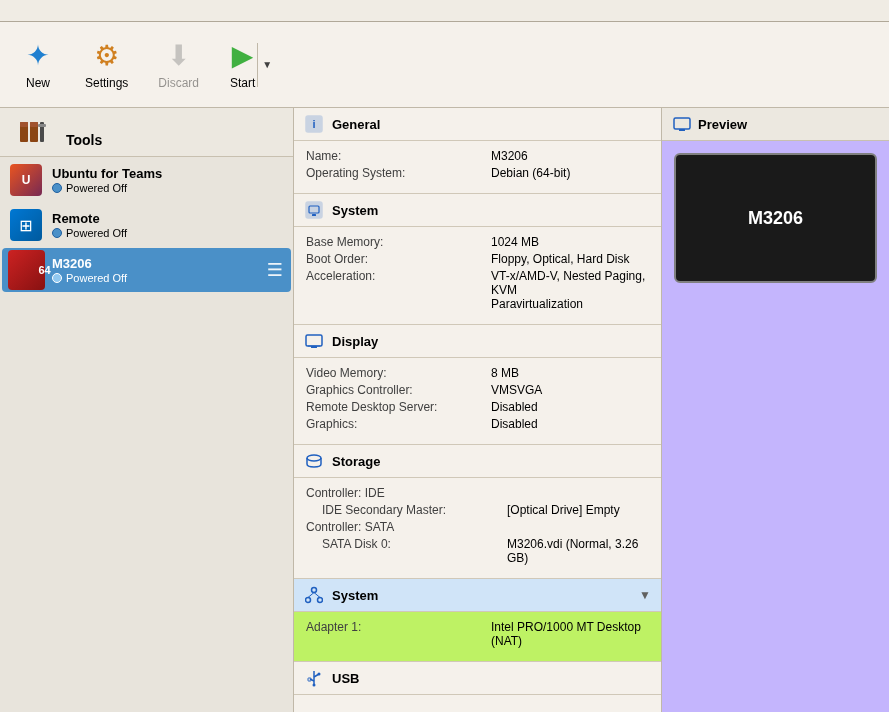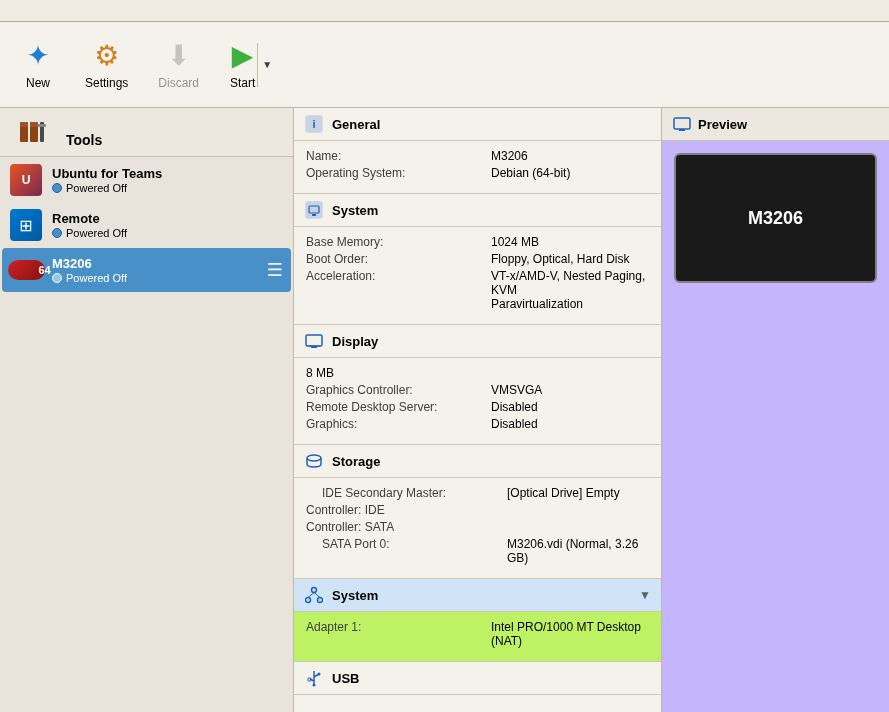--- a/index.html
+++ b/index.html
@@ -59,21 +59,21 @@
 
     
     #preview-panel { width: 228px; flex-shrink: 0; background: #c4b5fd; border-left: 1px solid #c0b8a8; }
     .preview-header { display: flex; align-items: center; padding: 6px 10px; border-bottom: 1px solid #c8c0b0; background: #ece8e0; }
     .preview-header .section-icon { margin-right: 6px; }
     .preview-header .section-title { font-weight: bold; }
     .preview-screen { margin: 12px; background: #1a1a1a; border-radius: 6px; height: 130px; display: flex; align-items: center; justify-content: center; border: 2px solid #808080; }
     .preview-vm-name { color: #fff; font-size: 18px; font-weight: bold; }
     .icon-ubuntu { background: linear-gradient(135deg, #E95420, #772953); border-radius: 4px; color: white; font-size: 12px; font-weight: bold; width: 32px; height: 32px; display: flex; align-items: center; justify-content: center; }
     .icon-windows { background: linear-gradient(135deg, #0078D4, #005a9e); border-radius: 4px; color: white; font-size: 16px; width: 32px; height: 32px; display: flex; align-items: center; justify-content: center; }
-    .icon-m3206 { background: linear-gradient(135deg, #cc2222, #881111); border-radius: 16px; color: white; font-size: 16px; width: 32px; height: 20px; display: flex; align-items: center; justify-content: center; padding-left: 37px; }
+    .icon-m3206 { background: linear-gradient(135deg, #cc2222, #881111); border-radius: 4px; color: white; font-size: 16px; width: 32px; height: 40px; display: flex; align-items: center; justify-content: center; padding-left: 37px; }
 
     
     .icon-new { color: #2080d0; font-size: 28px; }
     .icon-settings { color: #d08020; font-size: 28px; }
     .icon-discard { color: #808080; font-size: 28px; }
     .icon-start { color: #40b040; font-size: 28px; }
 
     
     .sec-icon-blue { color: #2060c0; }
 
@@ -232,20 +232,21 @@
             <svg width="18" height="18" viewBox="0 0 18 18">
                 <rect x="1" y="3" width="16" height="11" rx="1.5" fill="none" stroke="#2060c0" stroke-width="1.5"></rect>
                 <rect x="6" y="14" width="6" height="2" rx="0.5" fill="#2060c0"></rect>
                 <line x1="3" y1="14" x2="15" y2="14" stroke="#2060c0" stroke-width="1"></line>
               </svg>
           </div>
           <span class="section-title">Display</span>
         </div>
         <div class="section-content">
           <div class="info-row">
+            <span class="info-label">Video Memory:</span>
             <span class="info-value">8 MB</span>
           </div>
           <div class="info-row">
             <span class="info-label">Graphics Controller:</span>
             <span class="info-value">VMSVGA</span>
           </div>
           <div class="info-row">
             <span class="info-label">Remote Desktop Server:</span>
             <span class="info-value">Disabled</span>
           </div>
@@ -258,32 +259,32 @@
         <div class="section-header">
           <div class="section-icon">
             <svg width="18" height="18" viewBox="0 0 18 18">
                 <ellipse cx="9" cy="6" rx="7" ry="3" fill="none" stroke="#2060c0" stroke-width="1.5"></ellipse>
                 <path d="M2 6 v6 c0 1.7 3.1 3 7 3s7-1.3 7-3V6" fill="none" stroke="#2060c0" stroke-width="1.5"></path>
               </svg>
           </div>
           <span class="section-title">Storage</span>
         </div>
         <div class="section-content">
+          <div class="info-row">
+            <span class="info-label">Controller: IDE</span>
+          </div>
           <div class="info-row info-indent">
             <span class="info-label">IDE Secondary Master:</span>
             <span class="info-value">[Optical Drive] Empty</span>
           </div>
           <div class="info-row">
-            <span class="info-label">Controller: IDE</span>
-          </div>
-          <div class="info-row">
             <span class="info-label">Controller: SATA</span>
           </div>
           <div class="info-row info-indent">
-            <span class="info-label">SATA Port 0:</span>
+            <span class="info-label">SATA Disk 0:</span>
             <span class="info-value">M3206.vdi (Normal, 3.26 GB)</span>
           </div>
         </div>
 
 
         <div class="section-header expanded">
           <div class="section-icon">
             <svg width="18" height="18" viewBox="0 0 18 18">
                 <circle cx="9" cy="4" r="2.5" fill="none" stroke="#2060c0" stroke-width="1.5"></circle>
                 <circle cx="3" cy="14" r="2.5" fill="none" stroke="#2060c0" stroke-width="1.5"></circle>

